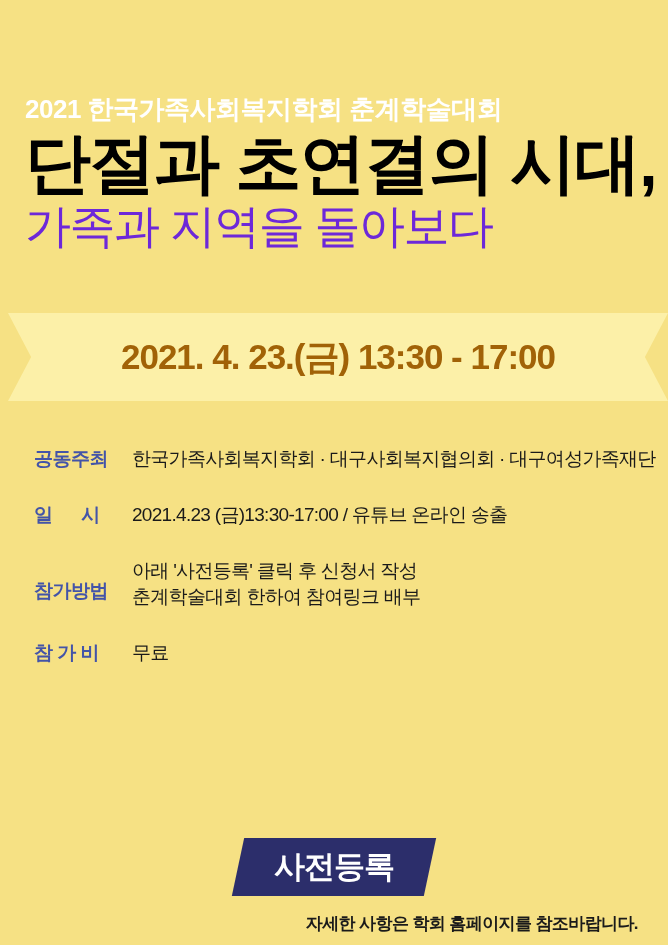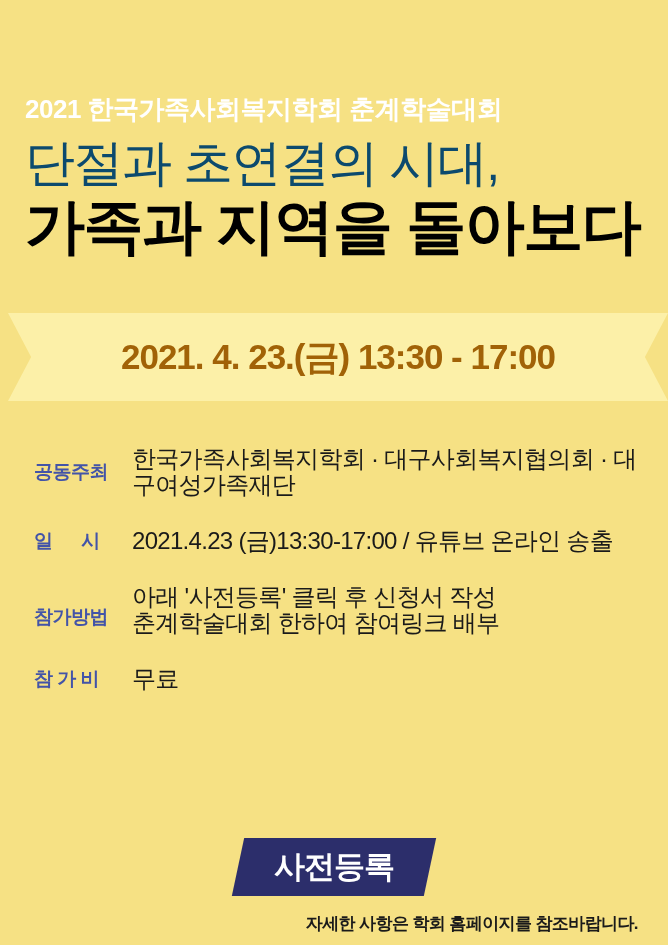--- a/index.html
+++ b/index.html
@@ -31,32 +31,32 @@
   }
   .kicker {
     color: #FFFFFF;
     font-size: 26px;
     font-weight: 700;
     letter-spacing: -0.5px;
     line-height: 34px;
     white-space: nowrap;
   }
   .headline {
-    color: #0c4a6e;
-    font-size: 50px;
-    font-weight: 400;
+    color: #000000;
+    font-size: 66px;
+    font-weight: 700;
     letter-spacing: -1.5px;
     line-height: 63px;
     margin-top: 6px;
     white-space: nowrap;
   }
   .headline-line2 {
-    color: #000000;
-    font-size: 60px;
-    font-weight: 700;
+    color: #6d28d9;
+    font-size: 46px;
+    font-weight: 400;
     letter-spacing: -1.5px;
     line-height: 63px;
     white-space: nowrap;
   }
 
   
   .ribbon {
     position: absolute;
     top: 313px;
     left: 8px;
@@ -96,21 +96,21 @@
     font-size: 19px;
     font-weight: 700;
     width: 98px;
     flex: 0 0 98px;
     letter-spacing: -0.5px;
     white-space: pre;
     line-height: 26px;
   }
   .info-value {
     color: #1A1A1A;
-    font-size: 24px;
+    font-size: 19px;
     font-weight: 400;
     letter-spacing: -0.7px;
     line-height: 26px;
     white-space: pre-line;
   }
   .row-tall .info-label { padding-top: 13px; }
 
   
   .register-wrap {
     position: absolute;

